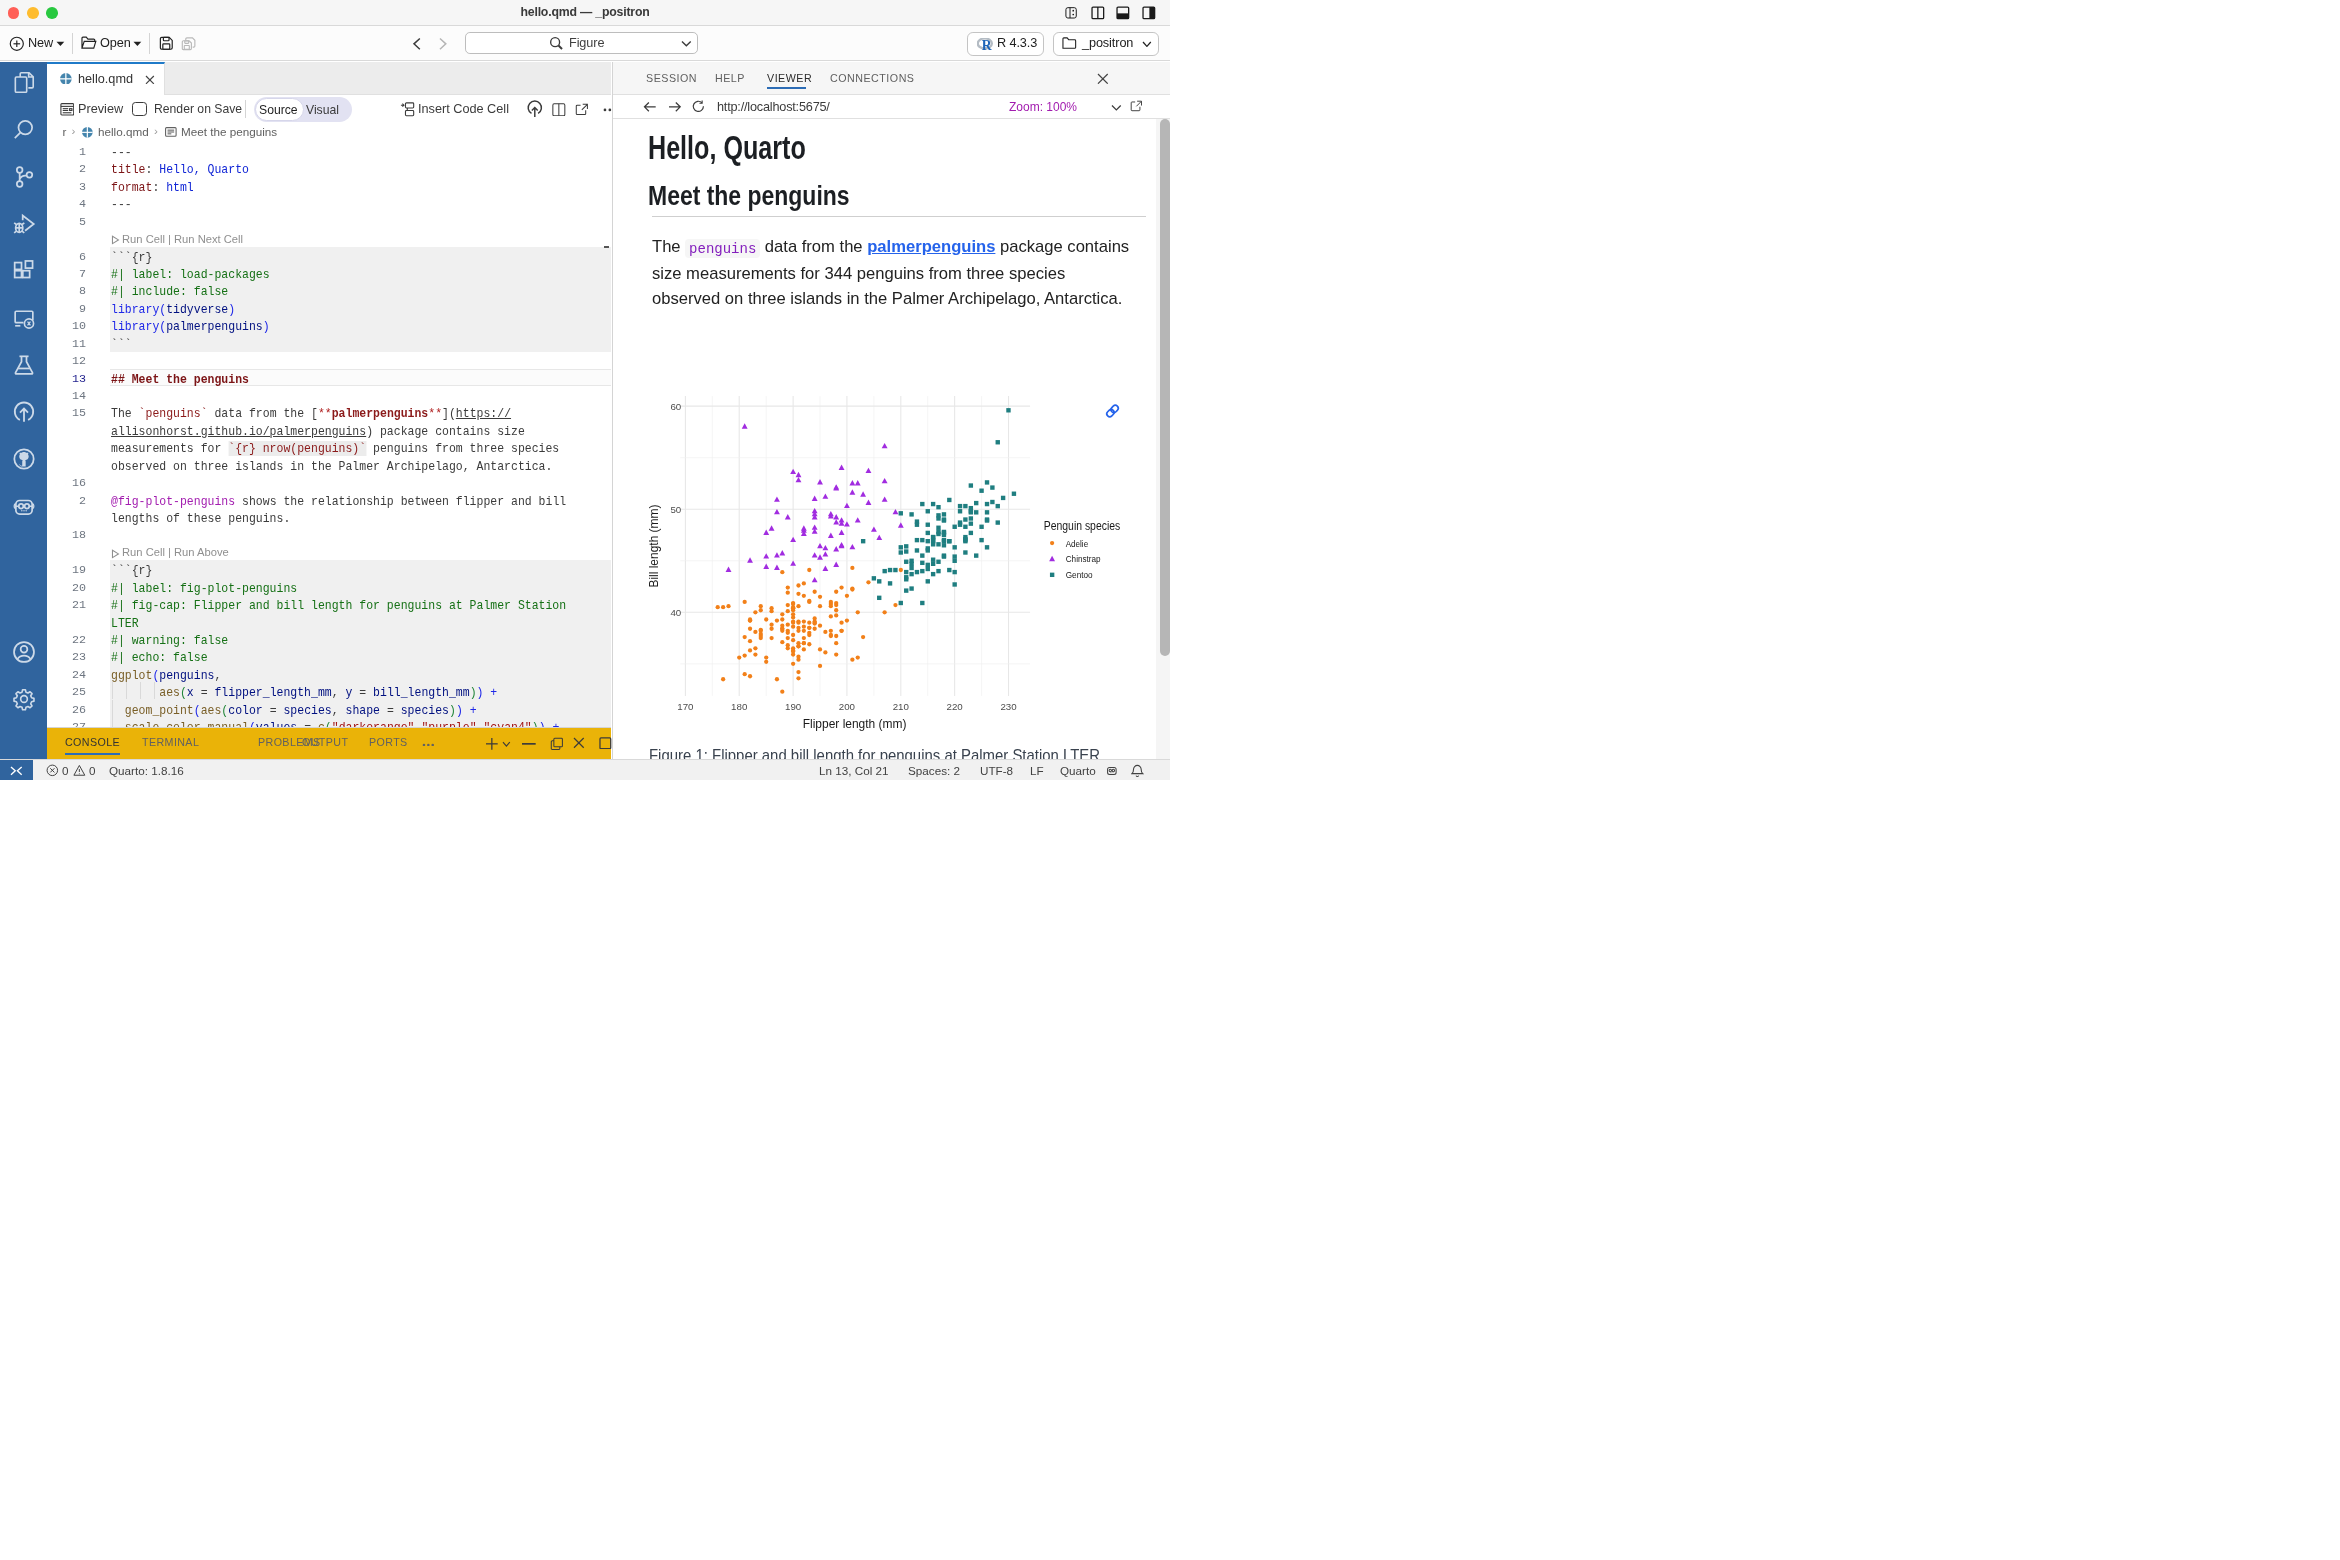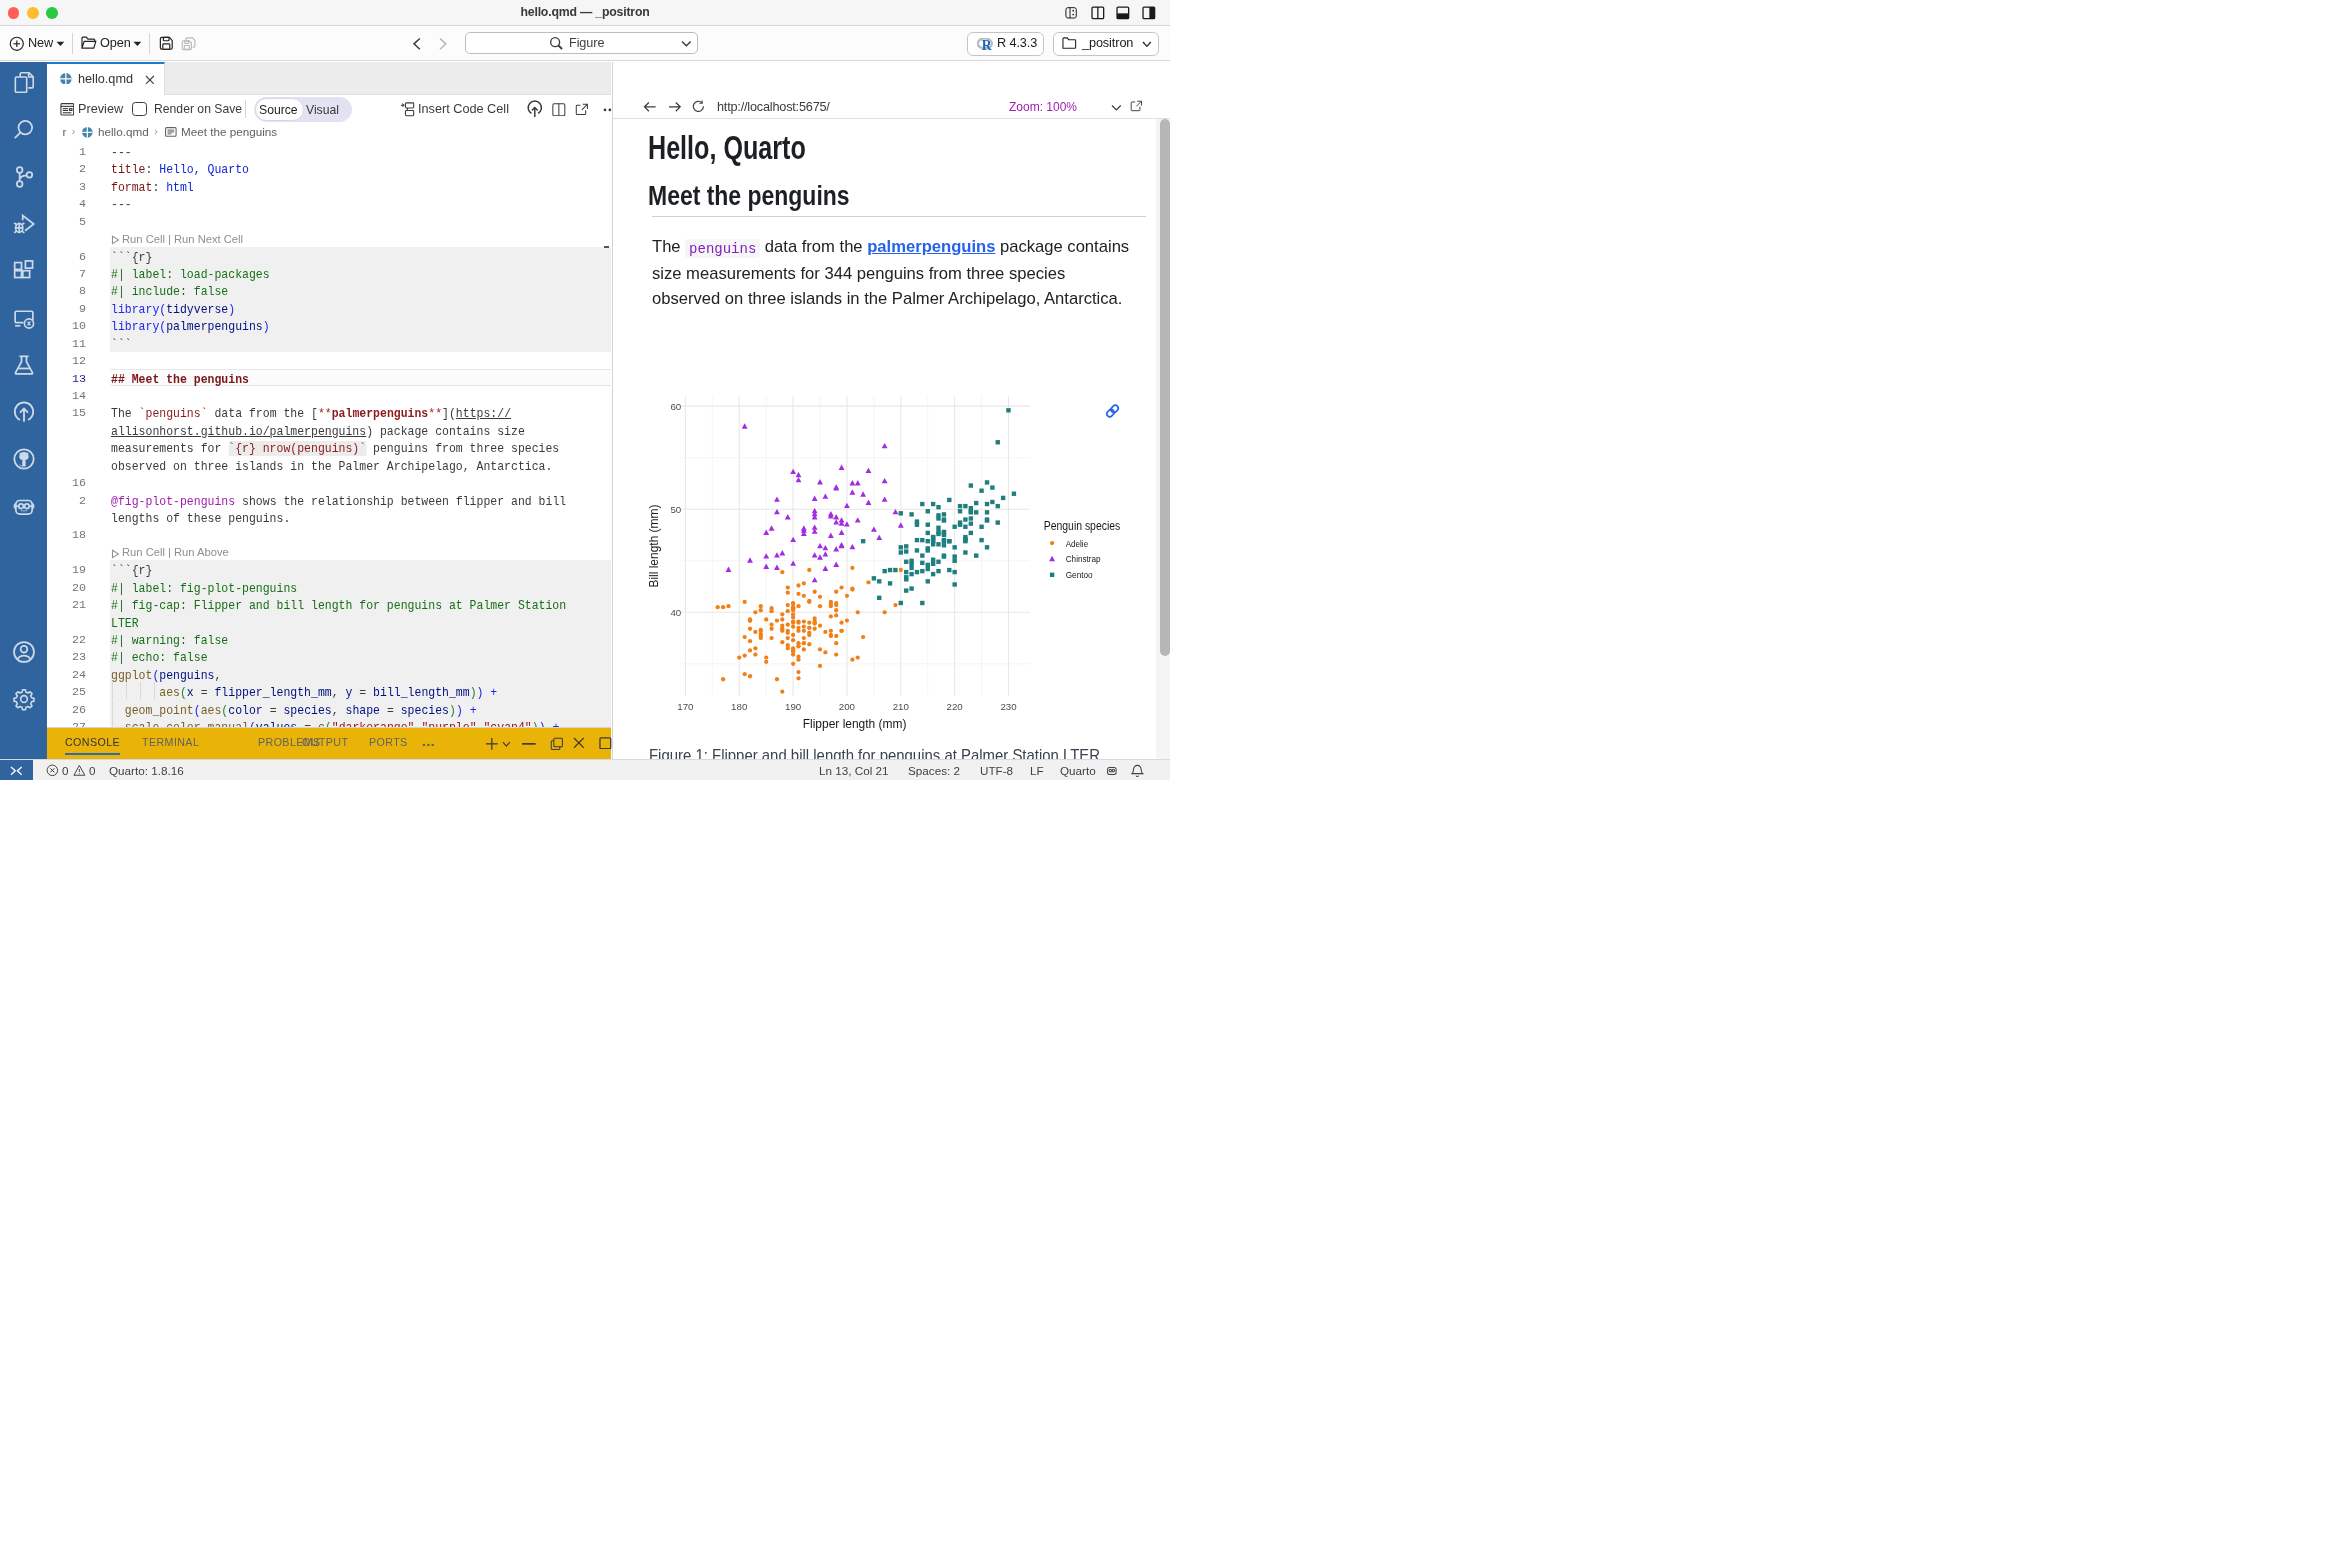--- a/index.html
+++ b/index.html
@@ -406,20 +406,31 @@
   <svg class="abs" style="left:526px; top:9.3px;" width="11.7" height="11.7" viewBox="0 0 12 12" stroke="#3b3b3b" stroke-width="1.2">
       <line x1="1" y1="1" x2="11" y2="11"></line>
       <line x1="11" y1="1" x2="1" y2="11"></line>
     </svg>
   <svg class="abs" style="left:552px; top:8.8px;" width="12.7" height="12.7" viewBox="0 0 13 13" fill="none" stroke="#3b3b3b" stroke-width="1.3">
       <rect x="1" y="1" width="11" height="11" rx="1"></rect>
     </svg>
 </div>
 
 <div id="rightpanel" class="abs">
+  <div id="rtabs">
+    <span class="rtab" style="left:33px;">SESSION</span>
+    <span class="rtab" style="left:102px;">HELP</span>
+    <span class="rtab active" style="left:154px;">VIEWER</span>
+    <div class="abs" style="left:154px; top:25px; width:39px; height:2px; background:#2c6cb5;"></div>
+    <span class="rtab" style="left:217px;">CONNECTIONS</span>
+    <svg class="abs" style="left:484px; top:10.7px;" width="11.7" height="11.7" viewBox="0 0 12 12" stroke="#424242" stroke-width="1.2">
+        <line x1="1" y1="1" x2="11" y2="11"></line>
+        <line x1="11" y1="1" x2="1" y2="11"></line>
+      </svg>
+  </div>
   <div id="rnav">
     <svg class="abs" style="left:30px; top:5.9px;" width="13.7" height="11.7" viewBox="0 0 14 12" fill="none" stroke="#3b3b3b" stroke-width="1.3">
         <path d="M13 6 H1.5 M6 1.5 L1.5 6 L6 10.5"></path>
       </svg>
     <svg class="abs" style="left:55px; top:5.9px;" width="13.7" height="11.7" viewBox="0 0 14 12" fill="none" stroke="#3b3b3b" stroke-width="1.3">
         <path d="M1 6 H12.5 M8 1.5 L12.5 6 L8 10.5"></path>
       </svg>
     <svg class="abs" style="left:79px; top:5.4px;" width="12.7" height="12.7" viewBox="0 0 14 14" fill="none" stroke="#3b3b3b" stroke-width="1.3">
         <path d="M12.6 7 a5.6 5.6 0 1 1-1.7-4"></path>
         <path d="M11.2 0.6 v3 h-3" stroke-width="1.2"></path>

